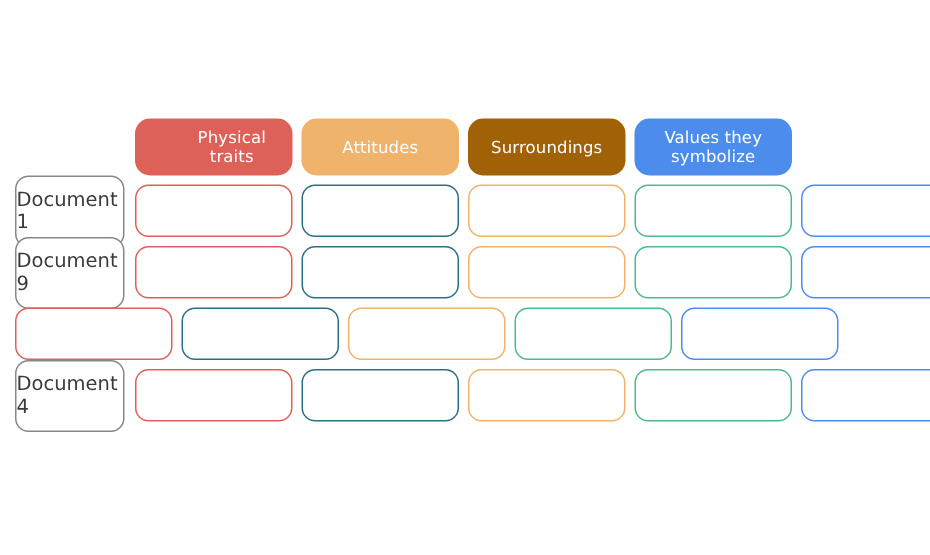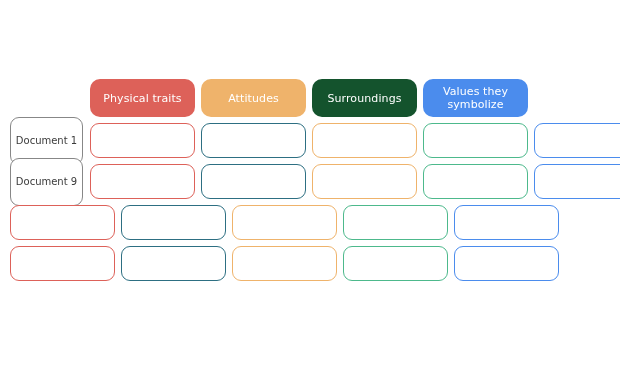--- a/index.html
+++ b/index.html
@@ -81,21 +81,21 @@
 
   
   .doc-box {
     height: 48px;
     border: 1.4px solid #878787;
     border-radius: 9px;
     background: #ffffff;
     display: flex;
     align-items: center;
     justify-content: center;
-    font-size: 10px;
+    font-size: 13px;
     color: #3b3b3b;
     box-sizing: border-box;
   }
 
   
   .cell {
     height: 35px;
     border: 1.4px solid #cccccc;
     border-radius: 9px;
     background: #ffffff;
@@ -105,30 +105,30 @@
 </head>
 <body style="background: rgb(255, 255, 255);">
 
 <div id="organizer">
   <div class="grid">
 
     <div class="head-row">
       <div class="col-label head-spacer"></div>
 
       <div class="col">
-        <div class="head-pill" style="background-color: rgb(221, 97, 89);">Physical traits</div>
+        <div class="head-pill" style="background-color: rgb(221, 97, 89); padding-left: 28px;">Physical traits</div>
       </div>
 
 
       <div class="col">
         <div class="head-pill" style="background-color: rgb(239, 179, 107); border-radius: 10px;">Attitudes</div>
       </div>
 
       <div class="col">
-        <div class="head-pill" style="background-color: #14532d;">Surroundings</div>
+        <div class="head-pill" style="background-color: #a16207;">Surroundings</div>
       </div>
 
       <div class="col">
         <div class="head-pill" style="background-color: rgb(75, 140, 237);">Values they
 symbolize</div>
       </div>
     </div>
 
     <div class="body-row">
       <div class="col-label">
@@ -184,20 +184,23 @@
       </div>
       <div class="col">
         <div class="cell" style="border-color: rgb(77, 185, 140);"></div>
       </div>
       <div class="col">
         <div class="cell" style="border-color: rgb(75, 140, 237);"></div>
       </div>
     </div>
 
     <div class="body-row">
+      <div class="col-label">
+        <div class="doc-box">Document 4</div>
+      </div>
       <div class="col">
         <div class="cell" style="border-color: rgb(221, 97, 89);"></div>
       </div>
       <div class="col">
         <div class="cell" style="border-color: rgb(45, 111, 130);"></div>
       </div>
       <div class="col">
         <div class="cell" style="border-color: rgb(239, 179, 107);"></div>
       </div>
       <div class="col">

